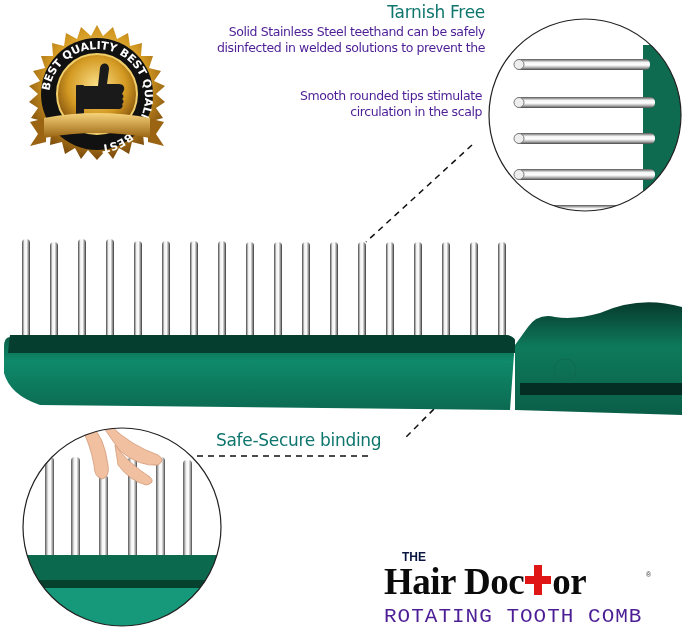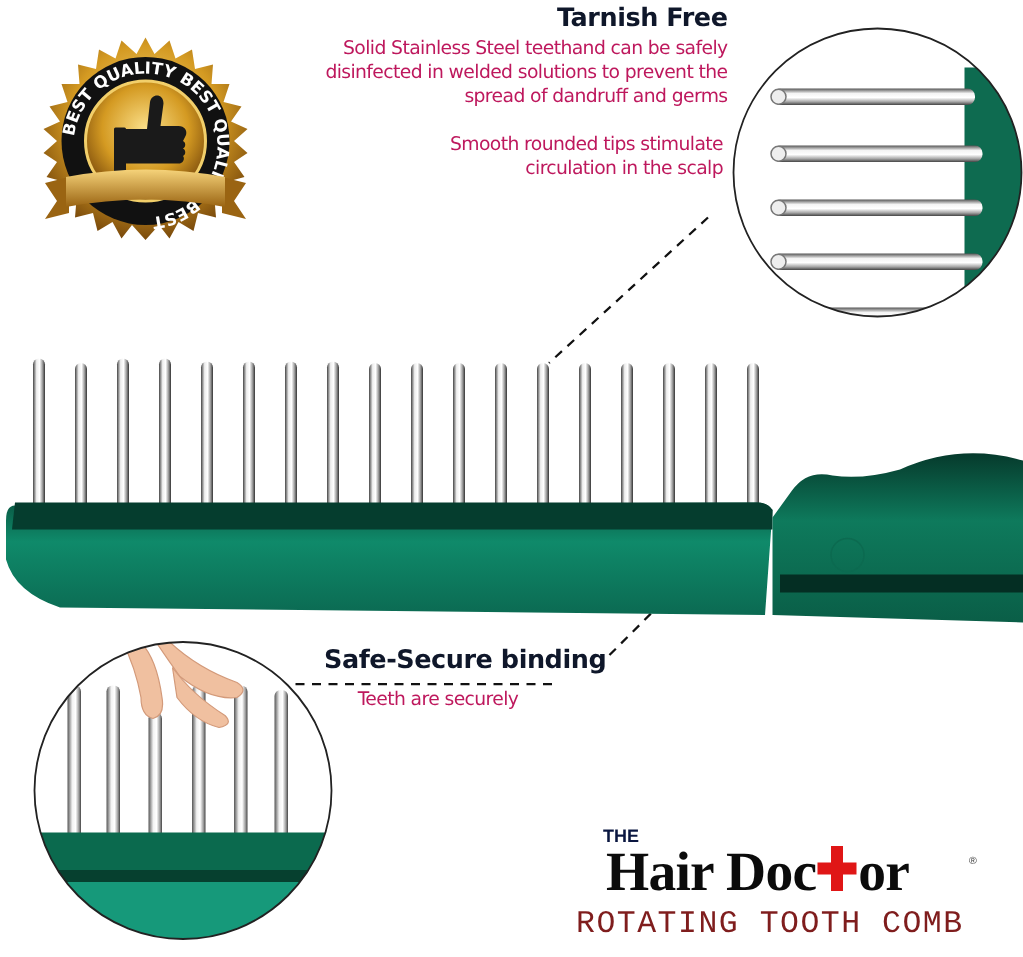--- a/index.html
+++ b/index.html
@@ -1,39 +1,39 @@
 <!DOCTYPE html>
 <html><head>
   <meta charset="utf-8">
   <style>
     * { box-sizing: border-box; margin: 0; padding: 0; }
     html, body { width: 682px; height: 638px; background: #ffffff; overflow: hidden; }
     body { position: relative; font-family: "Liberation Sans", sans-serif; color: #111; }
     .abs { position: absolute; }
 
     
-    .callout-title { font-family: "DejaVu Sans", sans-serif; font-weight: bold; color: #0f172a; letter-spacing: -0.3px; }
-    .callout-body { font-family: "DejaVu Sans", sans-serif; color: #be185d; line-height: 16px; letter-spacing: -0.4px; }
+    .callout-title { font-family: "DejaVu Sans", sans-serif; font-weight: normal; color: #0f766e; letter-spacing: -0.3px; }
+    .callout-body { font-family: "DejaVu Sans", sans-serif; color: #4c1d95; line-height: 16px; letter-spacing: -0.4px; }
 
     #tarnish-title { right: 197px; top: 2px; font-size: 17px; }
     #tarnish-body { right: 197px; top: 24px; width: 320px; text-align: right; font-size: 12.5px; }
     #tips-body { right: 200px; top: 88px; width: 260px; text-align: right; font-size: 12.5px; }
 
     #safe-title { left: 216px; top: 430px; font-size: 17px; }
     #safe-body { left: 207px; top: 458px; width: 170px; text-align: center; font-size: 12.5px; }
 
     
     #brand-the { left: 402px; top: 550px; font-size: 12px; font-weight: bold; color: #0a1640; font-family: "Liberation Sans", sans-serif; }
-    #brand-name { left: 384px; top: 560px; font-size: 37px; font-weight: bold; font-family: "Liberation Serif", serif; color: #0b0b0b; letter-spacing: -0.5px; white-space: nowrap; margin-left: 20px; }
+    #brand-name { left: 384px; top: 560px; font-size: 37px; font-weight: bold; font-family: "Liberation Serif", serif; color: #0b0b0b; letter-spacing: -0.5px; white-space: nowrap; }
     #brand-name .cross { display: inline-block; position: relative; width: 26px; height: 30px; vertical-align: -1px; margin: 0 1px; }
     #brand-name .cross::before, #brand-name .cross::after { content: ""; position: absolute; background: #e01616; }
     #brand-name .cross::before { left: 9px; top: 0; width: 8px; height: 30px; }
     #brand-name .cross::after { left: 0; top: 11px; width: 26px; height: 8px; }
     #brand-reg { left: 646px; top: 571px; font-size: 7px; color: #333; }
-    #brand-sub { left: 384px; top: 605px; font-size: 21px; font-family: "Liberation Mono", monospace; color: #7f1d1d; letter-spacing: 1px; white-space: nowrap; }
+    #brand-sub { left: 384px; top: 605px; font-size: 21px; font-family: "Liberation Mono", monospace; color: #4c1d95; letter-spacing: 1px; white-space: nowrap; }
   </style>
 </head>
 <body>
 
 <div class="abs" style="left:22px;top:22px;width:150px;height:150px;">
   <svg width="150" height="150" viewBox="0 0 150 150">
     <defs>
       <radialGradient id="gold" cx="50%" cy="40%" r="60%">
         <stop offset="0%" stop-color="#fbe08a"></stop>
         <stop offset="60%" stop-color="#d49a22"></stop>
@@ -61,21 +61,20 @@
     <path d="M8 100 L24 96 L24 120 L8 124 L16 112 Z" fill="#9a6412"></path>
     <path d="M142 100 L126 96 L126 120 L142 124 L134 112 Z" fill="#9a6412"></path>
     <path d="M22 96 Q75 86 128 96 L128 116 Q75 106 22 116 Z" fill="url(#ribbon)"></path>
   </svg>
 </div>
 
 <div id="tarnish-title" class="abs callout-title">Tarnish Free</div>
 <div id="tarnish-body" class="abs callout-body">
   <div>Solid Stainless Steel teethand can be safely</div>
   <div>disinfected in welded solutions to prevent the</div>
-  <div>spread of dandruff and germs</div>
 </div>
 
 <div id="tips-body" class="abs callout-body">
   <div>Smooth rounded tips stimulate</div>
   <div>circulation in the scalp</div>
 </div>
 
 <div class="abs" style="left:485px;top:15px;width:200px;height:200px;">
   <svg width="200" height="200" viewBox="0 0 200 200">
     <defs>
@@ -196,21 +195,20 @@
         <path d="M90 0 Q110 20 138 30 Q146 35 138 40 Q120 42 100 26 Q92 15 82 0 Z"></path>
         <path d="M95 20 Q108 38 130 52 Q136 58 126 60 Q110 56 98 40 Z"></path>
       </g>
     </g>
     <circle cx="102" cy="102" r="99" fill="none" stroke="#222" stroke-width="1.2"></circle>
   </svg>
 </div>
 
 <div id="safe-title" class="abs callout-title">Safe-Secure binding</div>
 <div id="safe-body" class="abs callout-body">
-  <div>Teeth are securely</div>
 </div>
 
 <div id="brand-the" class="abs">THE</div>
 <div id="brand-name" class="abs">
   <span>Hair Doc</span><span class="cross"></span><span>or</span>
 </div>
 <div id="brand-reg" class="abs">®</div>
 <div id="brand-sub" class="abs">ROTATING TOOTH COMB</div>
 
 </body></html>

